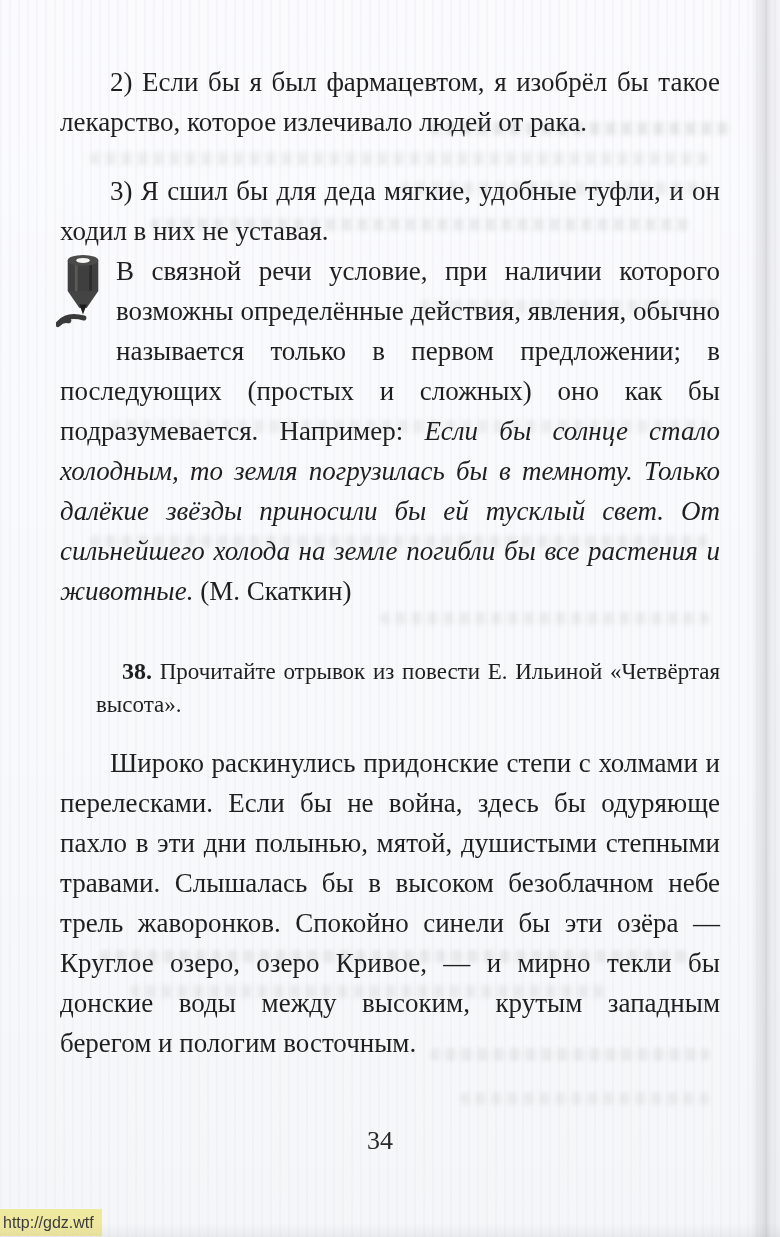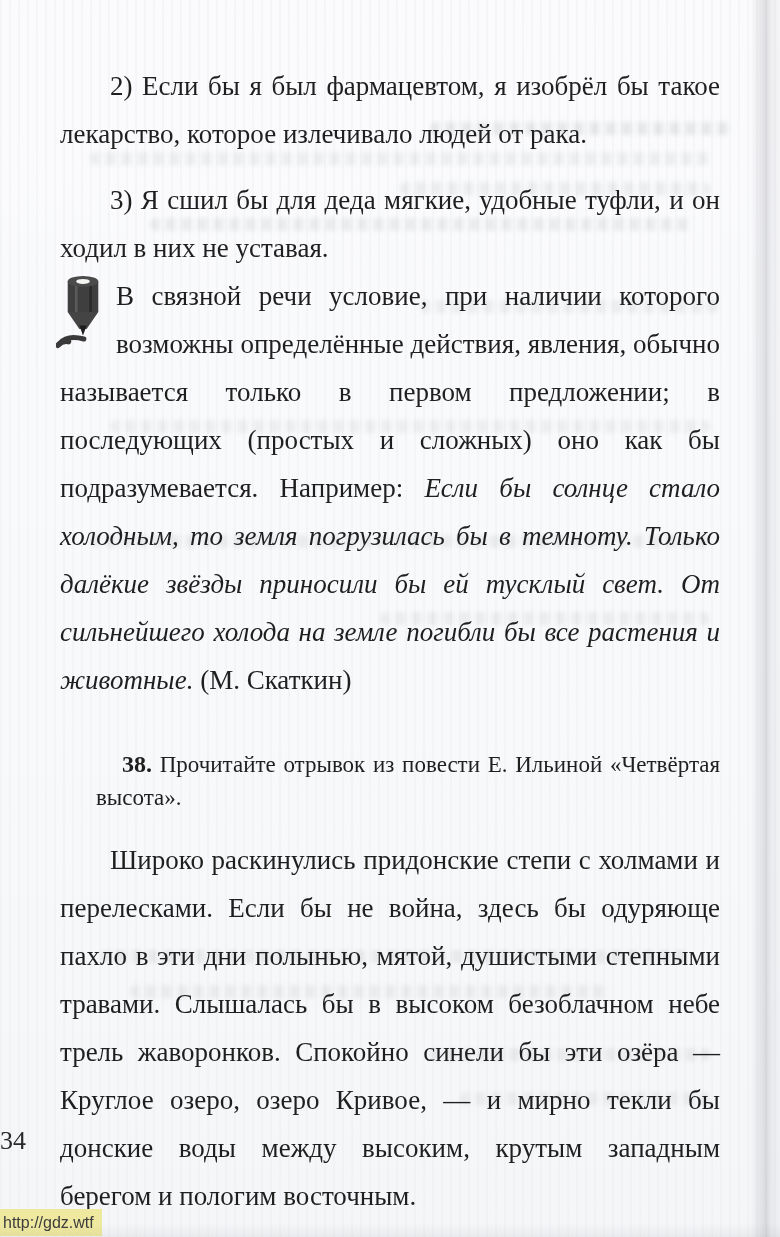--- a/index.html
+++ b/index.html
@@ -26,39 +26,39 @@
   }
   .ghost{
     position:absolute;height:13px;border-radius:6px;
     background:repeating-linear-gradient(90deg, rgba(144,154,148,0.45) 0 9px, rgba(144,154,148,0.07) 9px 16px);
     filter:blur(2.2px);
     opacity:.42;
     pointer-events:none;
   }
   
   .content{position:absolute;left:60px;top:62px;width:660px;}
-  .body-text{font-size:27px;line-height:48px;text-align:justify;}
+  .body-text{font-size:27px;line-height:40px;text-align:justify;}
   .para{margin:0;text-indent:50px;}
-  .item3{margin-top:18px;}
+  .item3{margin-top:29px;}
   
   .note{}
   .note .pencil{
     float:left;width:54px;height:84px;margin:-2px 6px 0 -4px;
   }
   .note .example{font-style:italic;}
   
   .exercise-head{
     margin:44px 0 0 36px;
     font-size:23px;line-height:33px;text-align:justify;text-indent:26px;
   }
   .exercise-head .num{font-weight:bold;font-size:24px;}
   .story{margin-top:22px;}
   .page-number{
     position:absolute;left:0;top:1126px;width:760px;
-    font-size:26px;color:#2a2a2a;
+    text-align:center;font-size:26px;color:#2a2a2a;
   }
   .watermark{
     position:absolute;left:0;top:1209px;
     background:#efe9a0;color:#3c3c3c;
     font-family:"Liberation Sans","DejaVu Sans",sans-serif;
     font-size:16px;line-height:19px;
     padding:4px 8px 4px 3px;
   }
 </style>
 </head>

